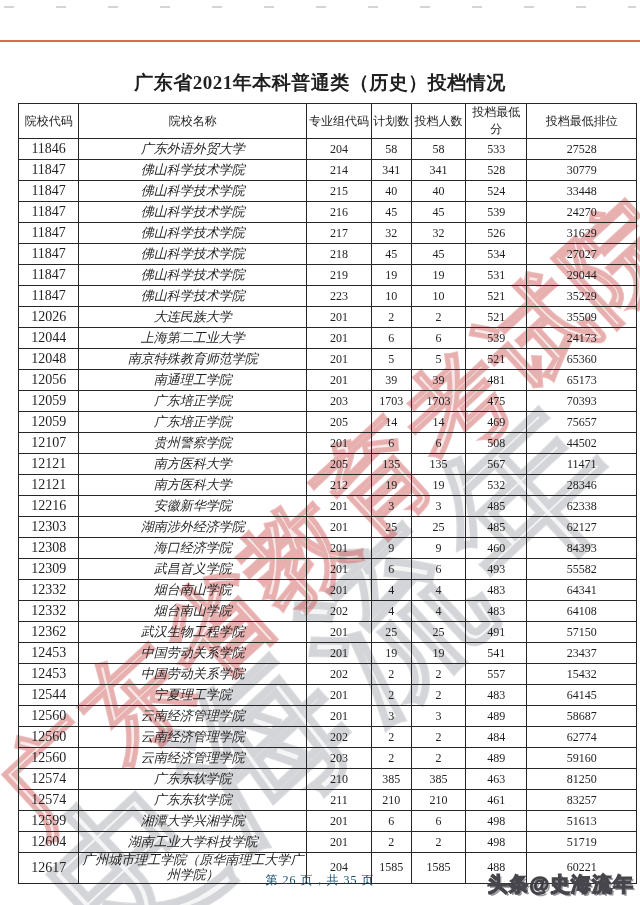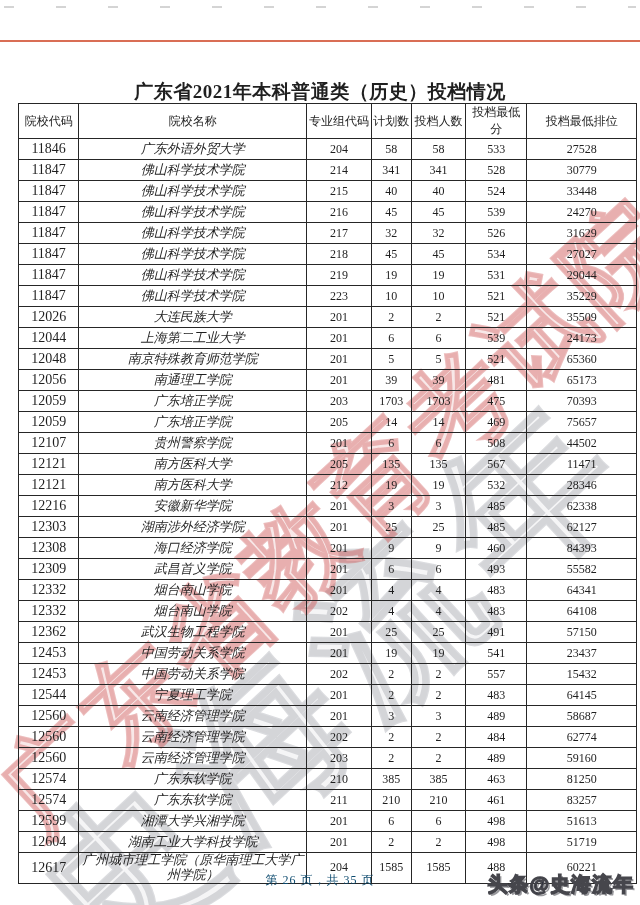--- a/index.html
+++ b/index.html
@@ -14,21 +14,21 @@
     position:absolute;top:6px;left:4px;right:4px;height:2px;
     background:repeating-linear-gradient(90deg,#c6c6c6 0 10px,transparent 10px 52px);
     opacity:.75;
   }
   .top-redline{
     position:absolute;top:40px;left:0;right:0;height:2px;
     background:#cf4a2a;opacity:.8;
   }
   
   .page-title{
-    position:absolute;top:79px;left:0;right:0;
+    position:absolute;top:70px;left:0;right:0;
     text-align:center;font-size:19px;font-weight:bold;
     letter-spacing:0.5px;white-space:nowrap;
   }
   
   table.adm{
     position:absolute;top:103px;left:18px;
     width:619px;border-collapse:collapse;table-layout:fixed;
   }
   table.adm th,table.adm td{
     border:1px solid #262626;

